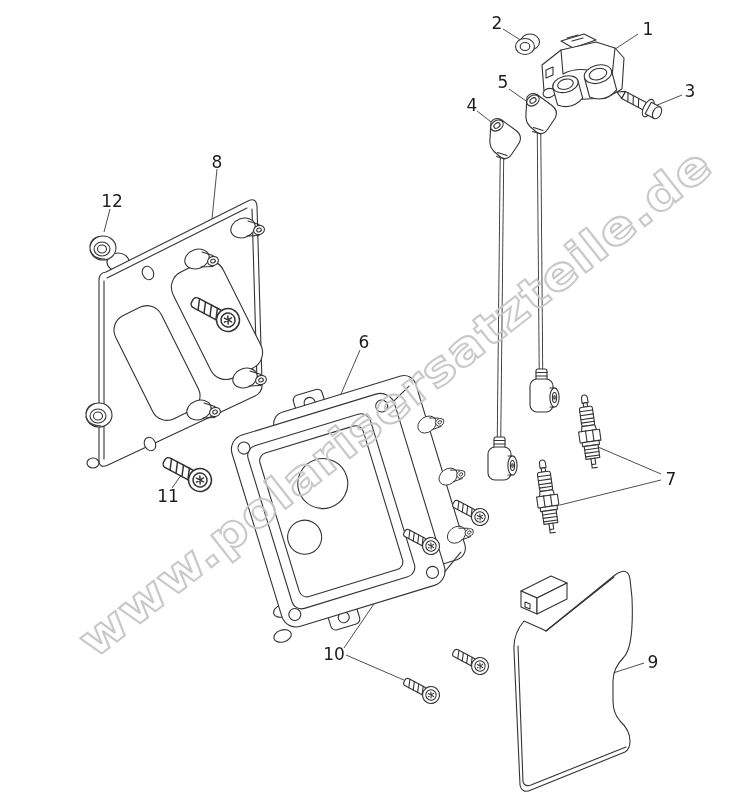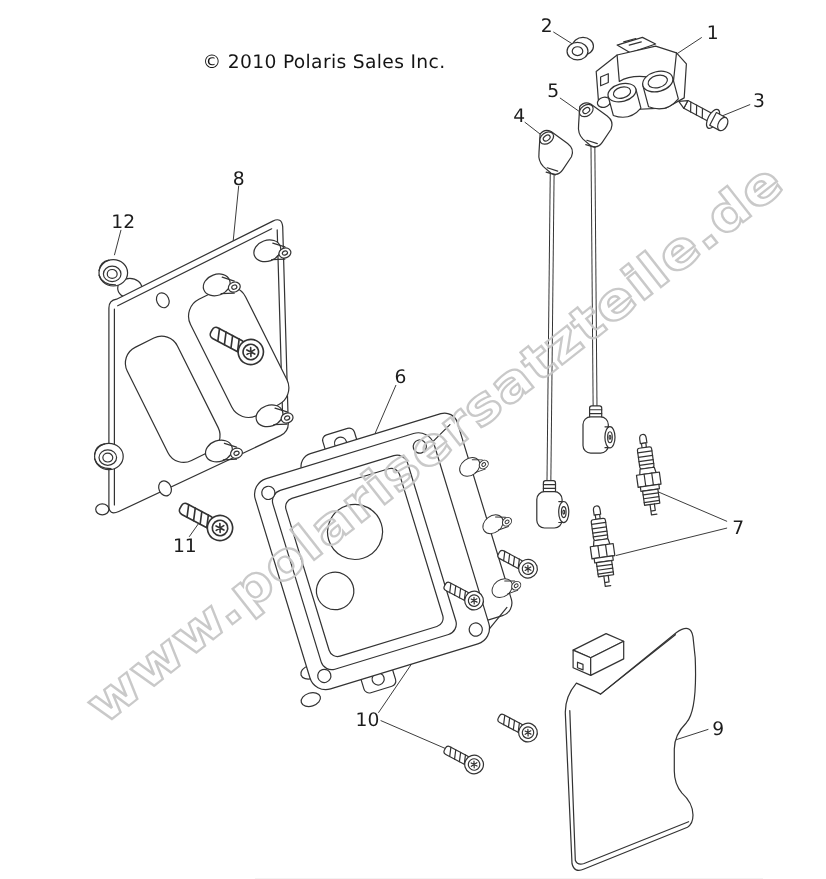--- a/index.html
+++ b/index.html
@@ -237,14 +237,13 @@
       <text class="callout" x="217" y="168">8</text>
       <text class="callout" x="653" y="668">9</text>
       <text class="callout" x="334" y="660">10</text>
       <text class="callout" x="168" y="502">11</text>
       <text class="callout" x="112" y="207">12</text>
     </g>
 
     <text class="wm" x="405" y="415" transform="rotate(-38.2 405 415)" textLength="790" lengthAdjust="spacingAndGlyphs">www.polarisersatzteile.de</text>
   </svg>
 
-  <div class="copyright">© 2010 Polaris Sales Inc.</div>
 </div>
 
 </body></html>

